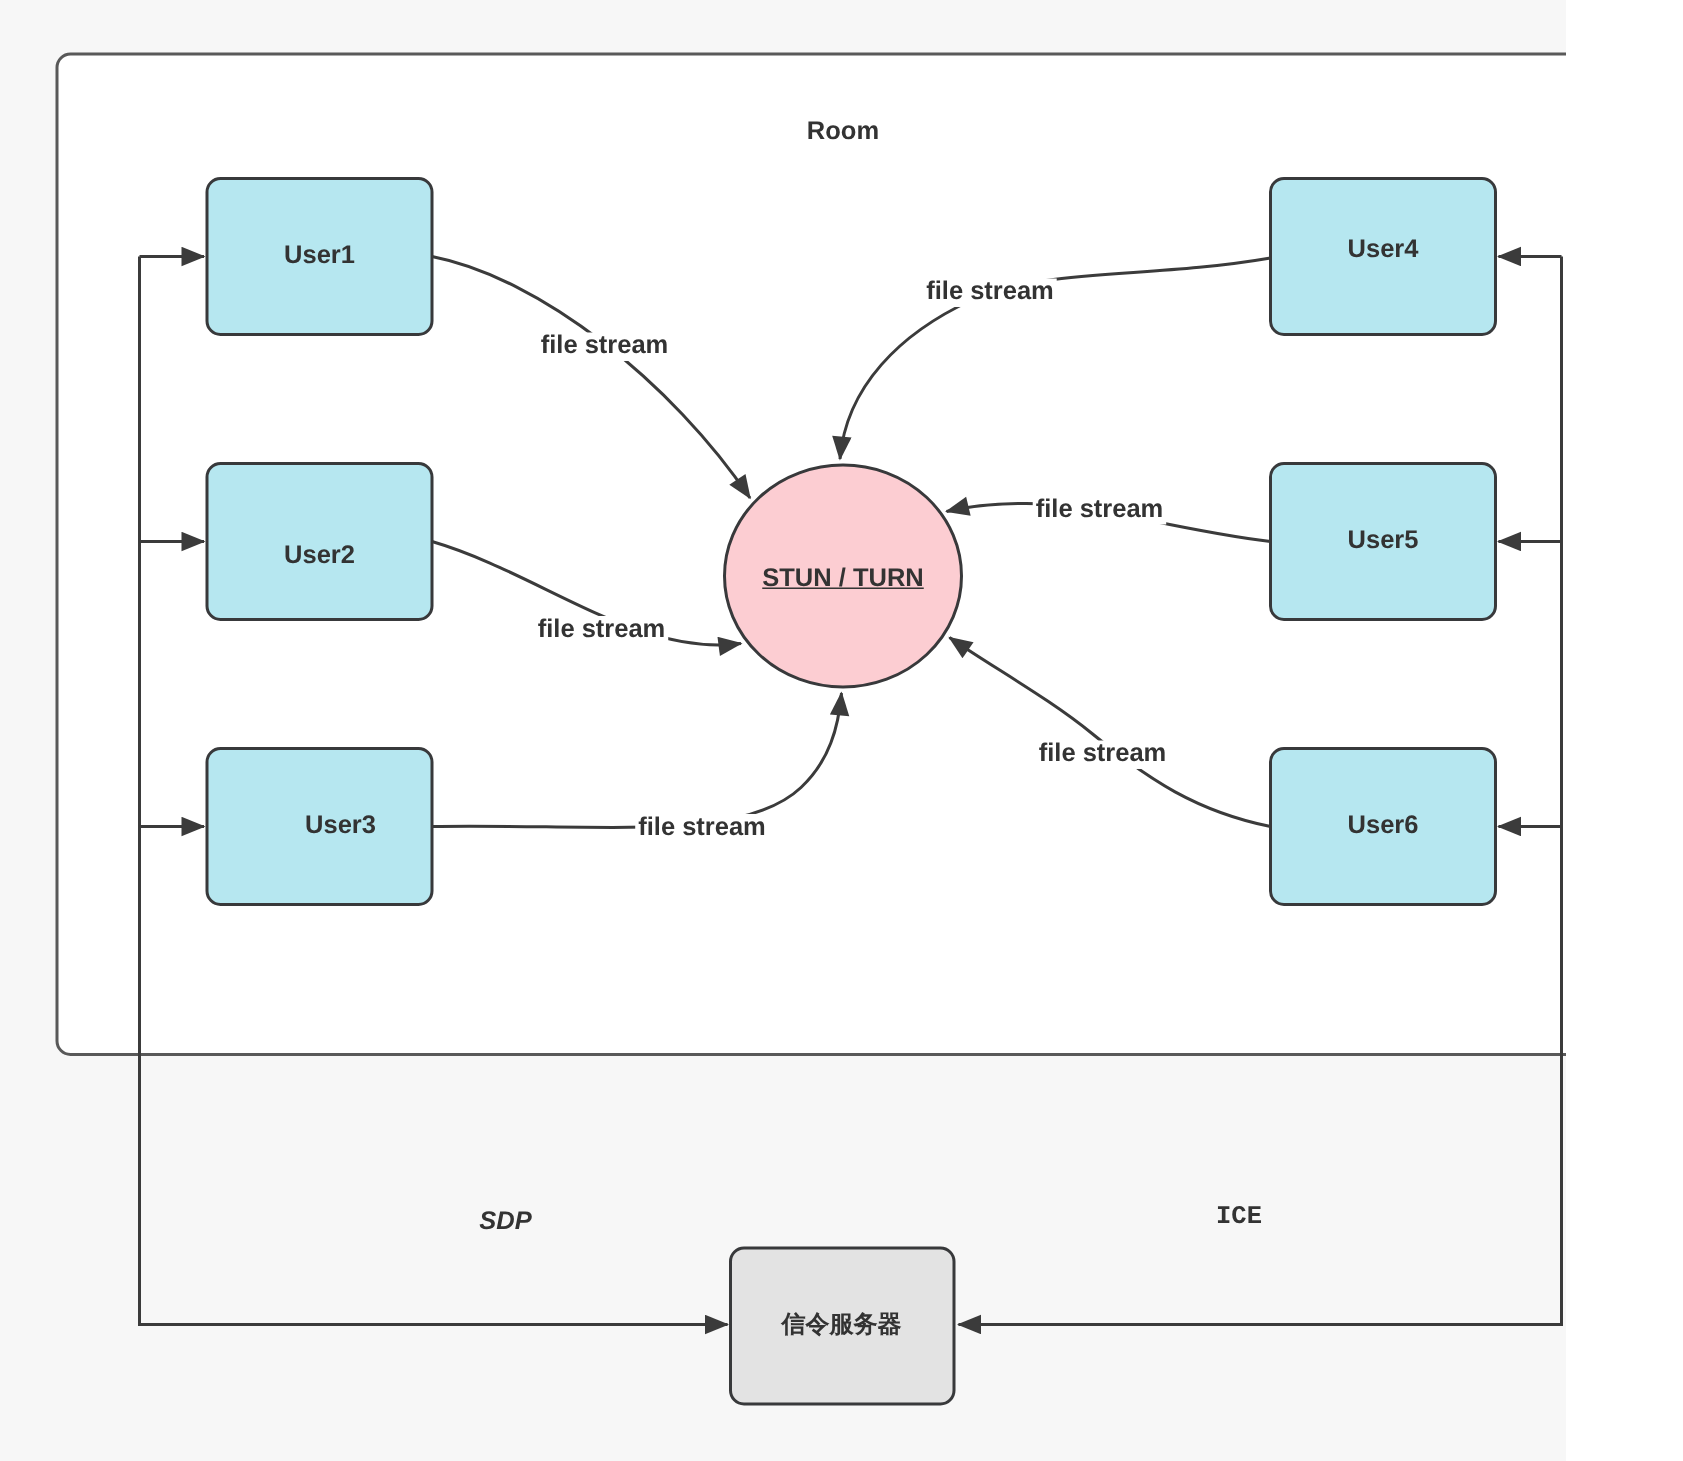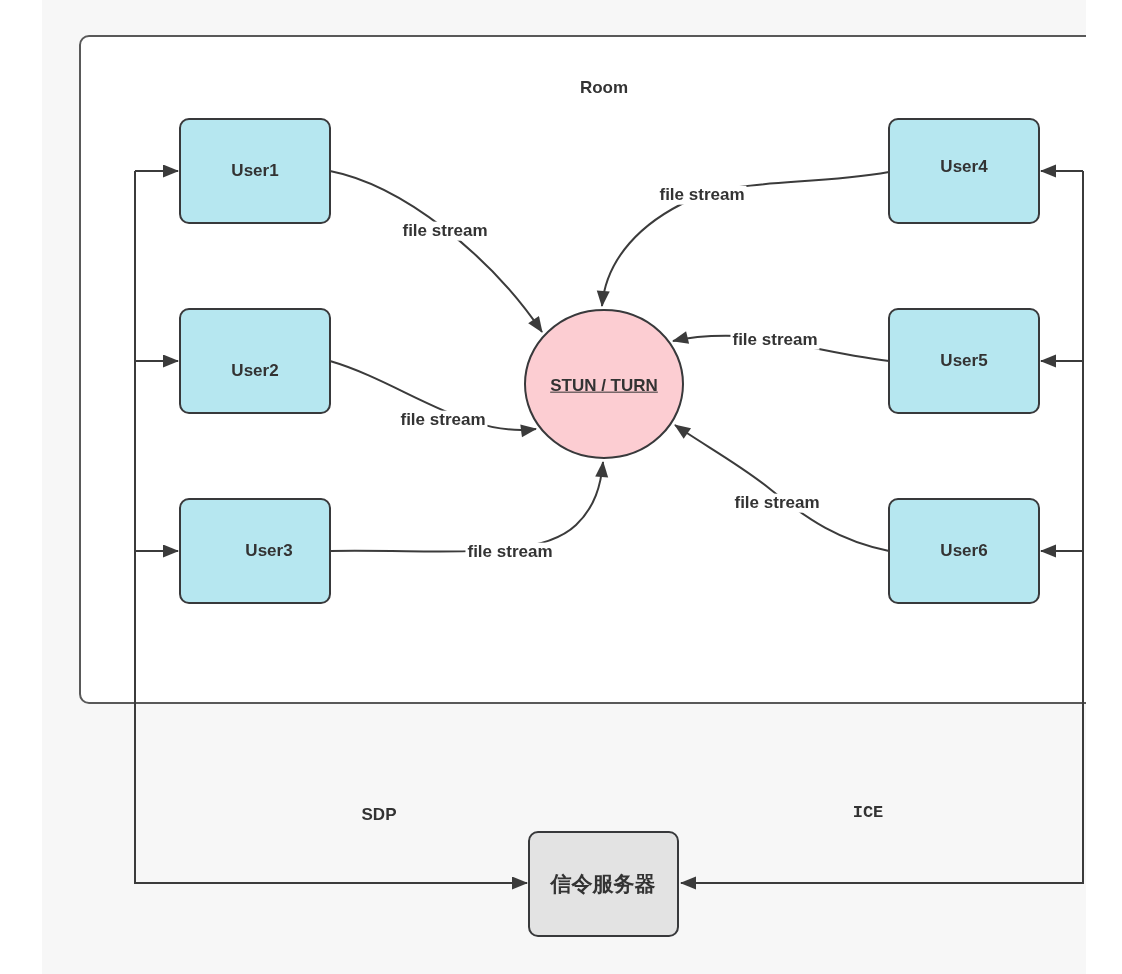--- a/index.html
+++ b/index.html
@@ -6,21 +6,20 @@
     margin: 0;
     padding: 0;
     font-family: "Liberation Sans", sans-serif;
   }
   .stage {
     position: relative;
     width: 1044px;
     height: 974px;
     background: var(--background, #f7f7f7);
     overflow: hidden;
-    margin-left: 42px;
   }
   svg.layer {
     position: absolute;
     left: 0;
     top: 0;
   }
   .room-rect {
     fill: var(--room-fill, #ffffff);
     stroke: var(--room-border, #595959);
     stroke-width: 2;
@@ -52,21 +51,21 @@
     font-size: 17px;
     color: #333333;
     white-space: nowrap;
     line-height: 1.1;
   }
   .lbl.edge-lbl {
     background: var(--room-fill, #ffffff);
     padding: 0 2px;
   }
   .lbl.cn {
-    font-size: 21px;
+    font-size: 16px;
   }
 </style>
 </head>
 <body>
 
 <div class="stage">
 
   <svg class="layer" width="1122" height="974" viewBox="0 0 1122 974">
     <defs>
       <marker id="arrow" markerUnits="userSpaceOnUse" markerWidth="18" markerHeight="14" refX="16" refY="6.5" orient="auto">
@@ -116,18 +115,18 @@
 
   <div class="lbl" style="left:562px; top:386px;text-decoration:underline;">STUN / TURN</div>
 
   <div class="lbl edge-lbl" style="left:403px; top:231px;">file stream</div>
   <div class="lbl edge-lbl" style="left:401px; top:420px;">file stream</div>
   <div class="lbl edge-lbl" style="left:468px; top:552px;">file stream</div>
   <div class="lbl edge-lbl" style="left:660px; top:195px;">file stream</div>
   <div class="lbl edge-lbl" style="left:733px; top:340px;">file stream</div>
   <div class="lbl edge-lbl" style="left:735px; top:503px;">file stream</div>
 
-  <div class="lbl" style="left:337px; top:815px;">SDP</div>
+  <div class="lbl" style="left:337px; top:815px;font-style:italic;">SDP</div>
   <div class="lbl" style="left:826px; top:813px;font-family:Liberation Mono, monospace;">ICE</div>
 
   <div class="lbl cn" style="left:561px; top:884px;">信令服务器</div>
 
 </div>
 
 </body></html>

